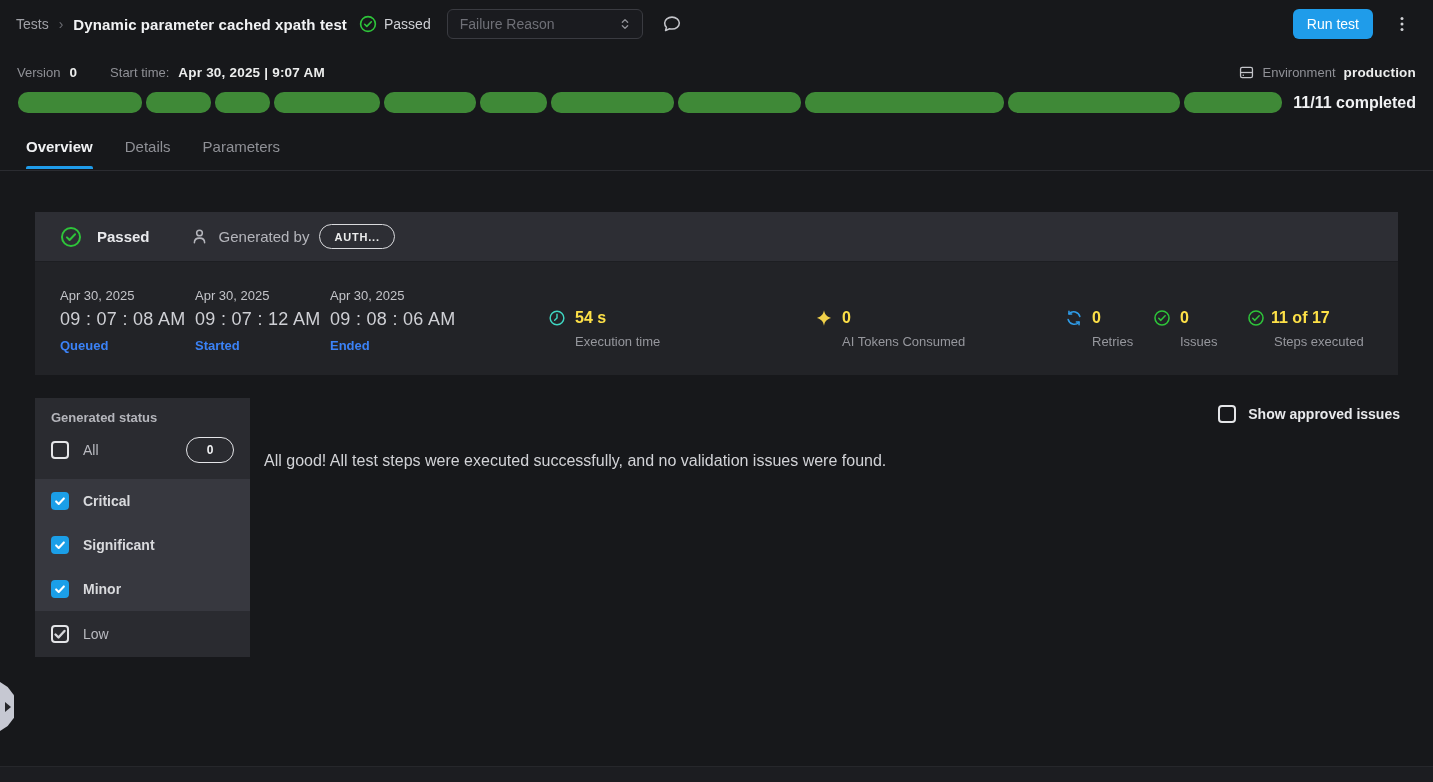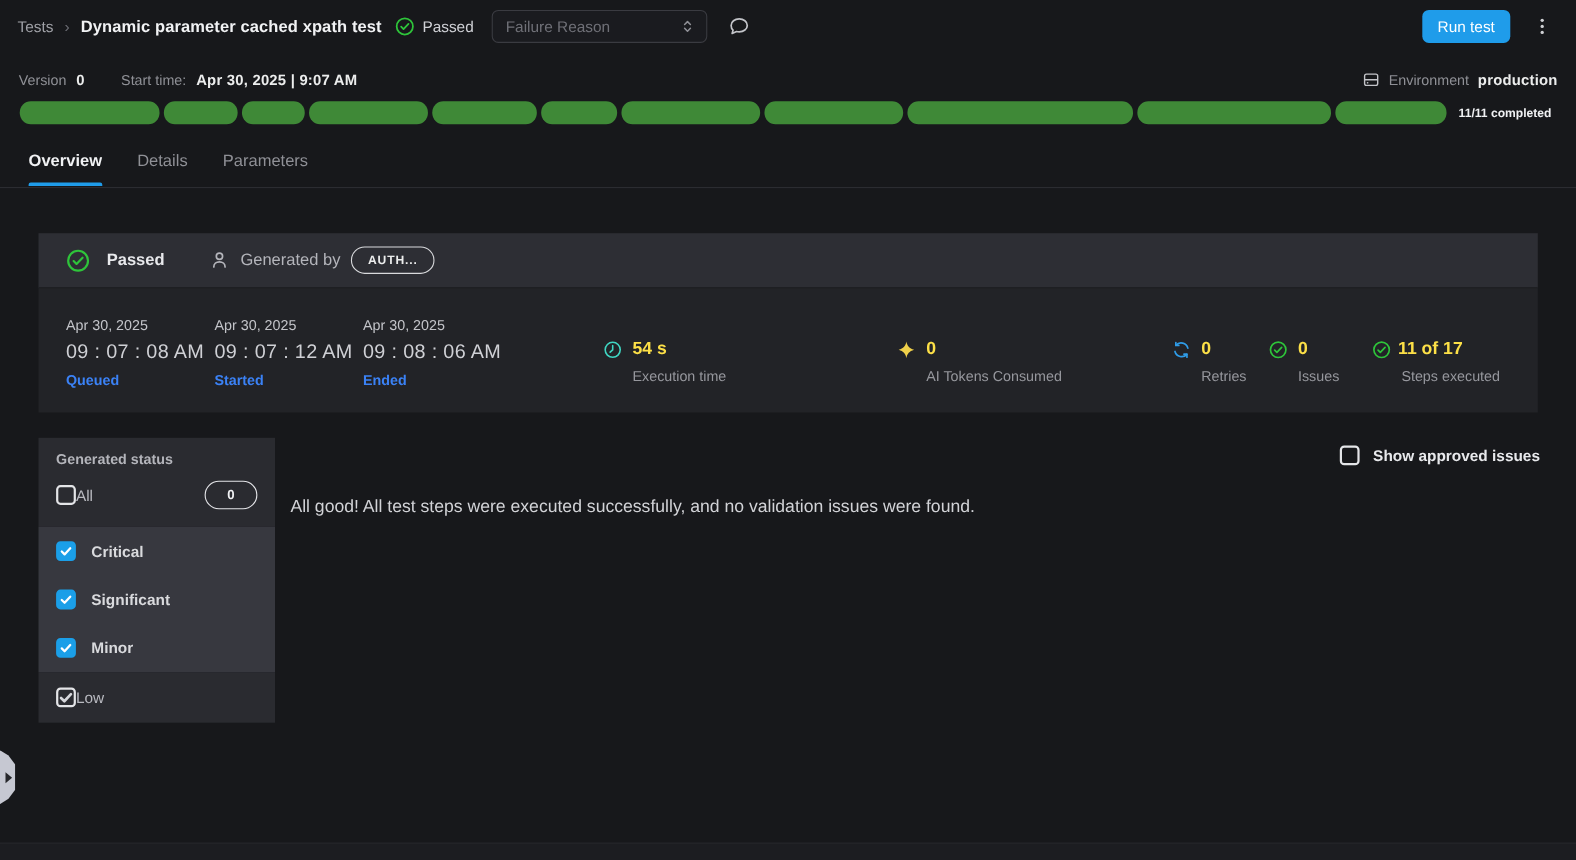--- a/index.html
+++ b/index.html
@@ -49,21 +49,21 @@
   .icon-env { width:17px; height:17px; color:#c3c4c9; }
 
   
   .progress-row {
     position:absolute; left:18px; top:92px; width:1398px; height:21px;
     display:flex; align-items:center;
   }
   .progress-bar { display:flex; gap:4px; width:1297px; height:21px; }
   .seg { background:#3f8937; border-radius:10px; height:21px; }
   .progress-label {
-    margin-left:11px; color:#f0f1f3; font-size:11px; font-weight:700; white-space:nowrap;
+    margin-left:11px; color:#f0f1f3; font-size:16px; font-weight:700; white-space:nowrap;
   }
 
   
   .tabs {
     position:absolute; left:0; top:132px; width:100%; height:39px;
     display:flex; align-items:flex-start; padding:6px 0 0 26px; gap:32px;
     border-bottom:1px solid #2b2c31;
   }
   .tab { font-size:15px; color:#8f9096; padding-bottom:13px; cursor:pointer; position:relative; }
   .tab.active { color:#f1f2f4; font-weight:700; }
@@ -112,21 +112,21 @@
   .vpanel-top { background:#2a2b30; padding:12px 16px 4px 16px; }
   .vpanel-title { color:#b4b5bb; font-size:13px; font-weight:700; }
   .vrow { display:flex; align-items:center; height:50px; cursor:pointer; }
   .vrow-mid { height:44px; padding:0 16px; }
   .checkbox {
     width:18px; height:18px; border:2px solid #e4e5e8; border-radius:4px;
     background:transparent; flex:none; cursor:pointer;
   }
   .checkbox.checked { background:#1b9fe8; border-color:#1b9fe8; display:flex; align-items:center; justify-content:center; }
   .checkbox.checked svg { width:12px; height:12px; color:#fff; }
-  .vlabel { margin-left:0; font-size:14px; color:#b9bac0; }
+  .vlabel { margin-left:14px; font-size:14px; color:#b9bac0; }
   .vlabel-strong { margin-left:14px; font-size:14px; font-weight:700; color:#d9dadd; }
   .all-badge {
     margin-left:auto; border:1px solid #e4e5e8; border-radius:14px; min-width:48px; height:26px;
     display:flex; align-items:center; justify-content:center; color:#f1f2f4;
     font-size:12px; font-weight:700;
   }
   .vpanel-mid { background:#37383f; }
   .vpanel-bot { background:#2a2b30; padding:0 16px; }
   .vrow-bot { height:46px; }
 

